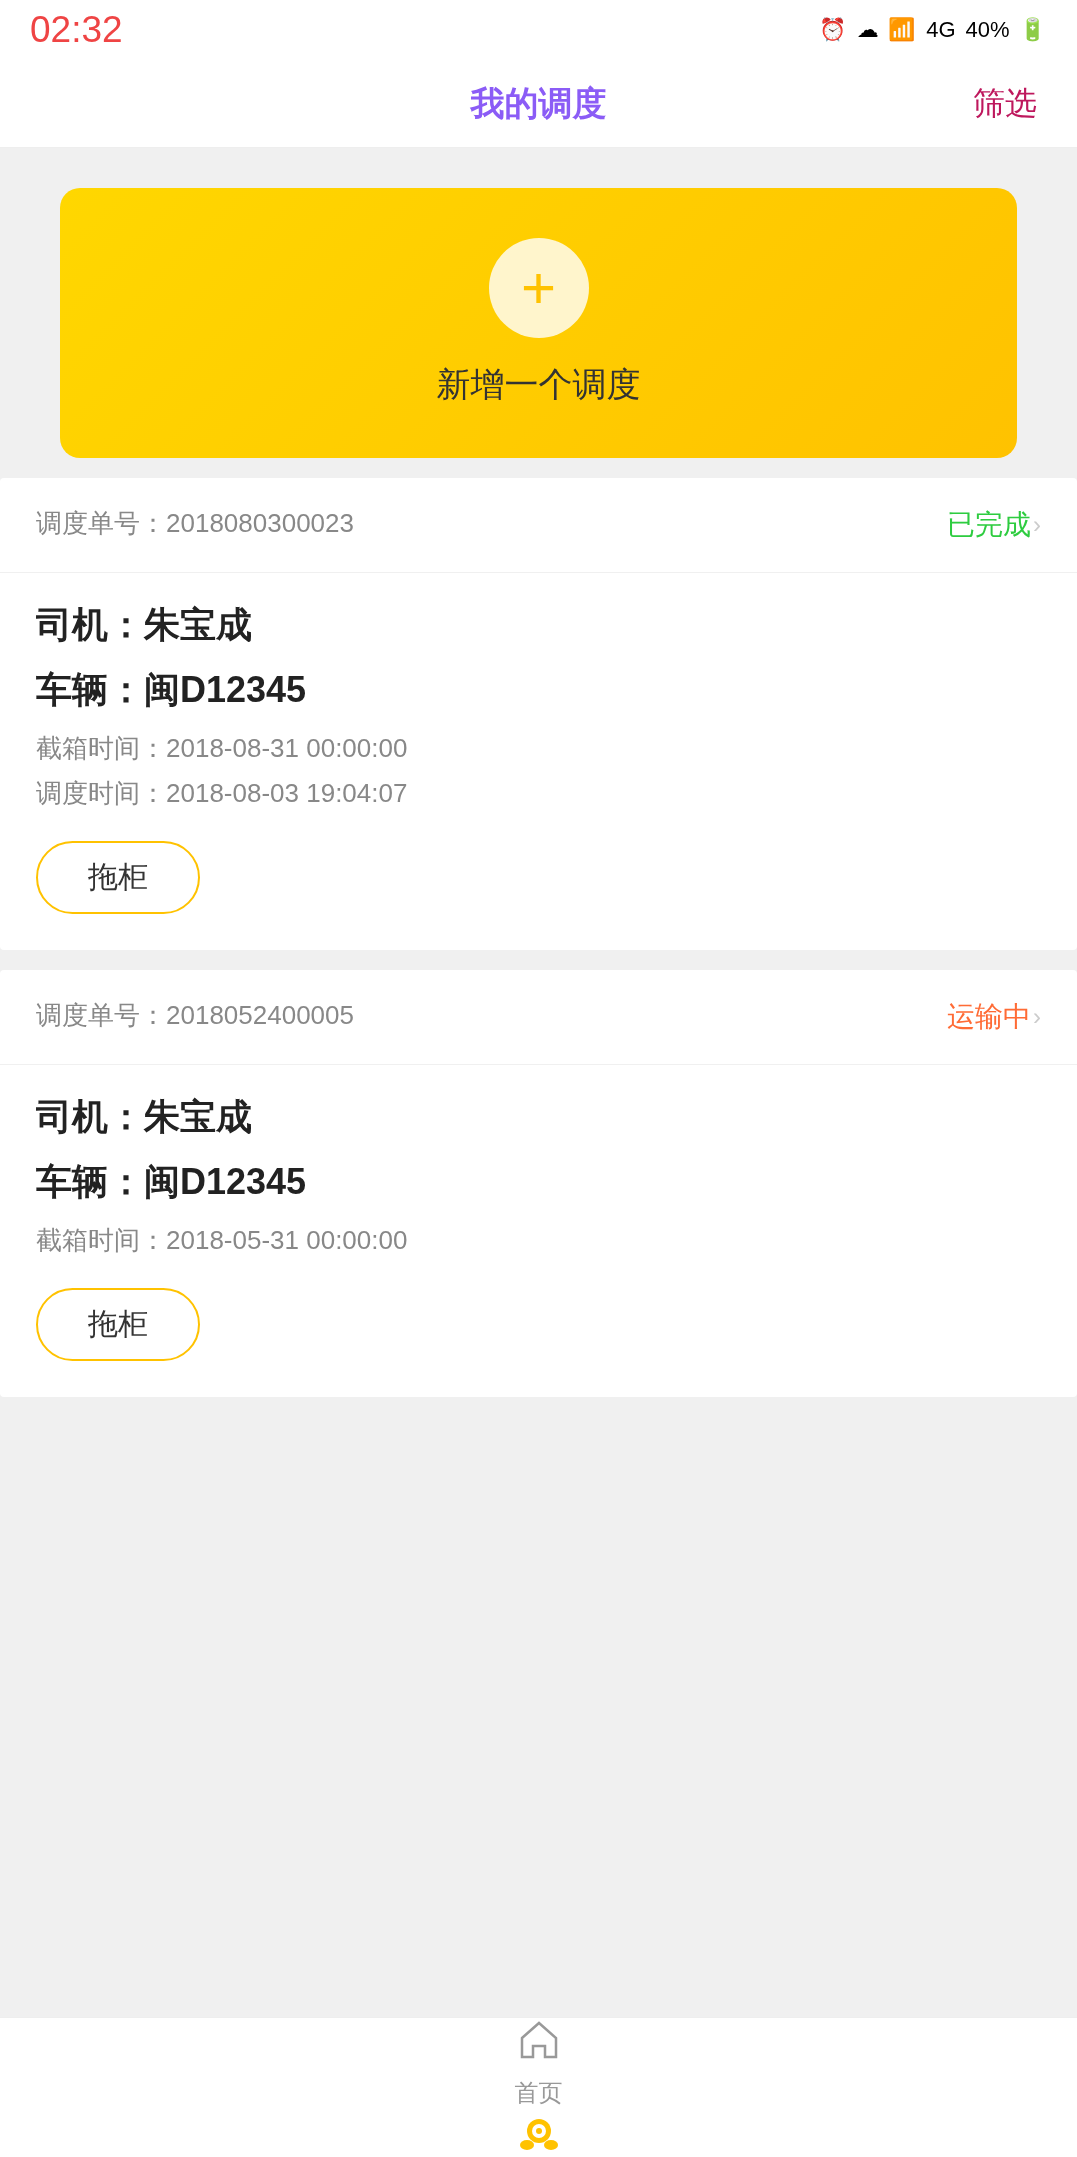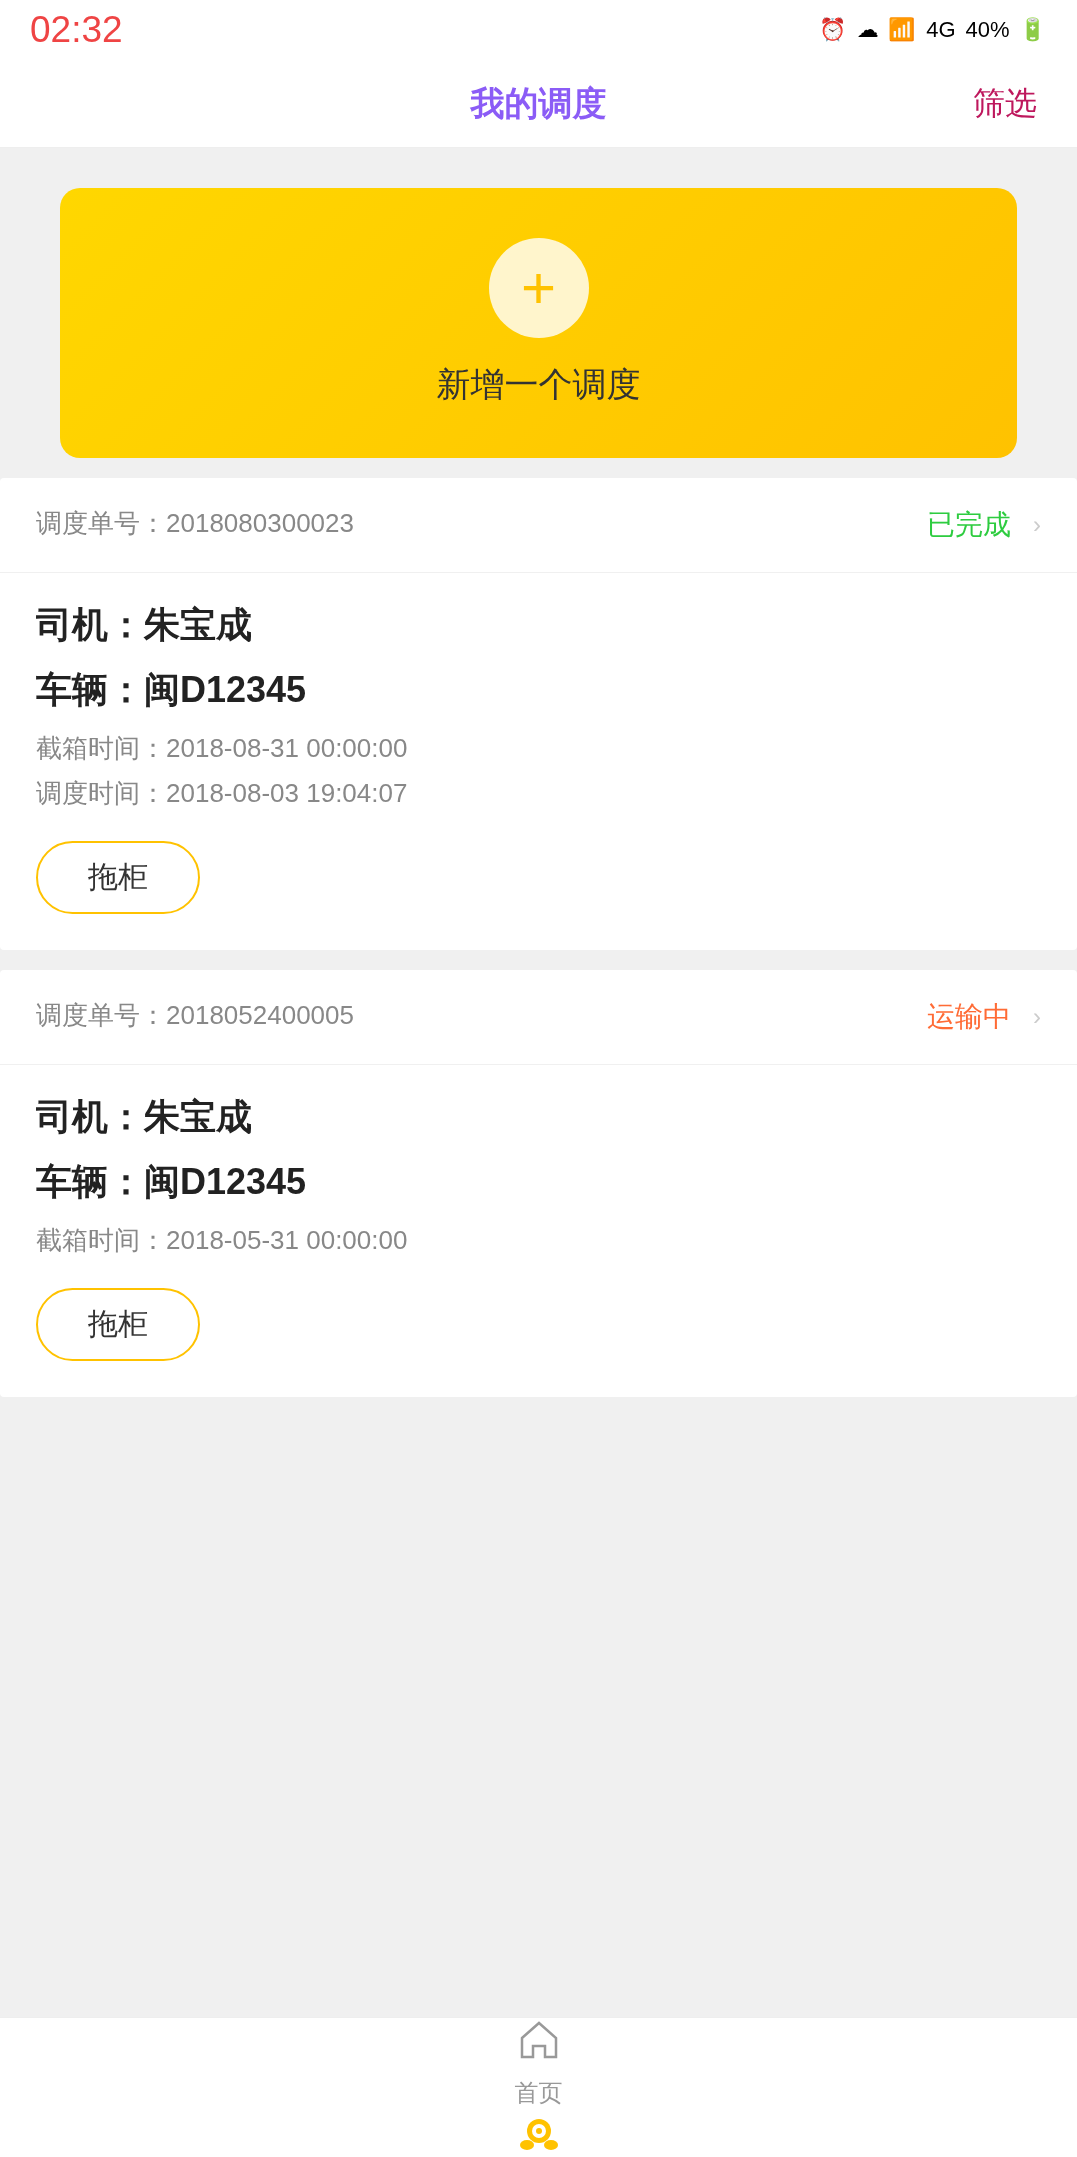--- a/index.html
+++ b/index.html
@@ -104,21 +104,21 @@
       border-bottom: 1px solid #f0f0f0;
     }
     .card-order-no {
       font-size: 26px;
       color: #888;
     }
     .card-status {
       display: flex;
       align-items: center;
       font-size: 28px;
-      gap: 22px;
+      gap: 2px;
     }
     .status-completed {
       color: #2ecc40;
     }
     .status-transit {
       color: #ff6b35;
     }
     .chevron {
       font-size: 24px;
       color: #ccc;

